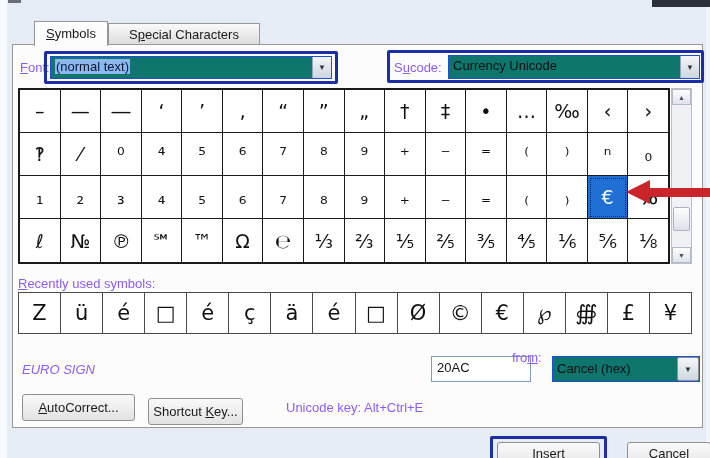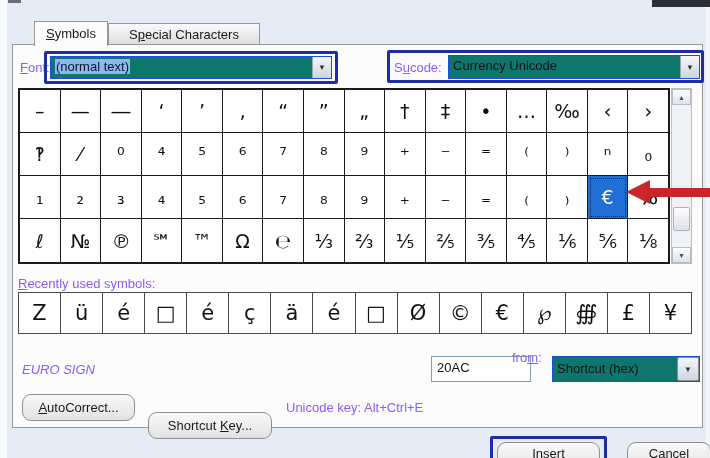--- a/index.html
+++ b/index.html
@@ -71,21 +71,21 @@
   .rcell { flex:1; border-right:1px solid #4a4a4a; display:flex; align-items:center; justify-content:center;
            font-family:"DejaVu Sans", sans-serif; font-size:21px; color:#111; }
   .rcell:last-child { border-right:none; }
 
   
   .input { position:absolute; background:#fff; border:1px solid #7f9db9;
            font-size:13px; color:#111; padding:3px 5px; }
 
   
   .btn { position:absolute; background:linear-gradient(#f9f9f9,#e2e2e2); border:1px solid #8e8f8f;
-         border-radius:9px; font-size:13px; color:#1a1a1a; text-align:center; }
+         border-radius:3px; font-size:13px; color:#1a1a1a; text-align:center; }
 
   .footer-btn { padding-top:3px; }
 </style>
 </head>
 <body>
 
 <div id="stage">
 
   <div class="edge-strip-left"></div>
   <div class="edge-strip-right"></div>
@@ -214,25 +214,25 @@
       <div class="rcell">℘</div>
       <div class="rcell">∰</div>
       <div class="rcell">£</div>
       <div class="rcell">¥</div>
     </div>
 
   <div class="lbl" style="left:22px; top:362px;font-style:italic;">EURO SIGN</div>
   <div class="input" style="left:415px; top:356px; width:100px; height:26px;margin-left:16px;">20AC</div>
   <div class="lbl" style="left:512px; top:350px;"><span>fro</span><span class="u">m</span><span>:</span></div>
   <div class="combo" style="left:552px; top:356px; width:148px; height:26px;">
-    <div class="txt" style="padding-top:4px;"><span>Shortcut (hex)</span></div>
+    <div class="txt" style="padding-top:4px;"><span>Cancel (hex)</span></div>
     <div class="dd" style="width:22px; border:1px solid #8e8f8f; border-radius:2px;">▼</div>
   </div>
 
   <div class="btn" style="left:22px; top:394px; width:113px; height:27px; line-height:25px;"><span class="u">A</span><span>utoCorrect...</span></div>
-  <div class="btn" style="left:148px; top:412px; width:124px; height:27px; line-height:25px;"><span>Shortcut </span><span class="u">K</span><span>ey...</span></div>
+  <div class="btn" style="left:148px; top:398px; width:95px; height:27px; line-height:25px;"><span>Shortcut </span><span class="u">K</span><span>ey...</span></div>
   <div class="lbl" style="left:286px; top:400px;">Unicode key: Alt+Ctrl+E</div>
 
   <div class="btn footer-btn" style="left:497px; top:442px; width:103px; height:30px;">Insert</div>
   <div class="anno" style="left:490px; top:436px; width:117px; height:36px;"></div>
   <div class="btn footer-btn" style="left:627px; top:442px; width:84px; height:30px;">Cancel</div>
 
 </div>
 
 </body></html>

